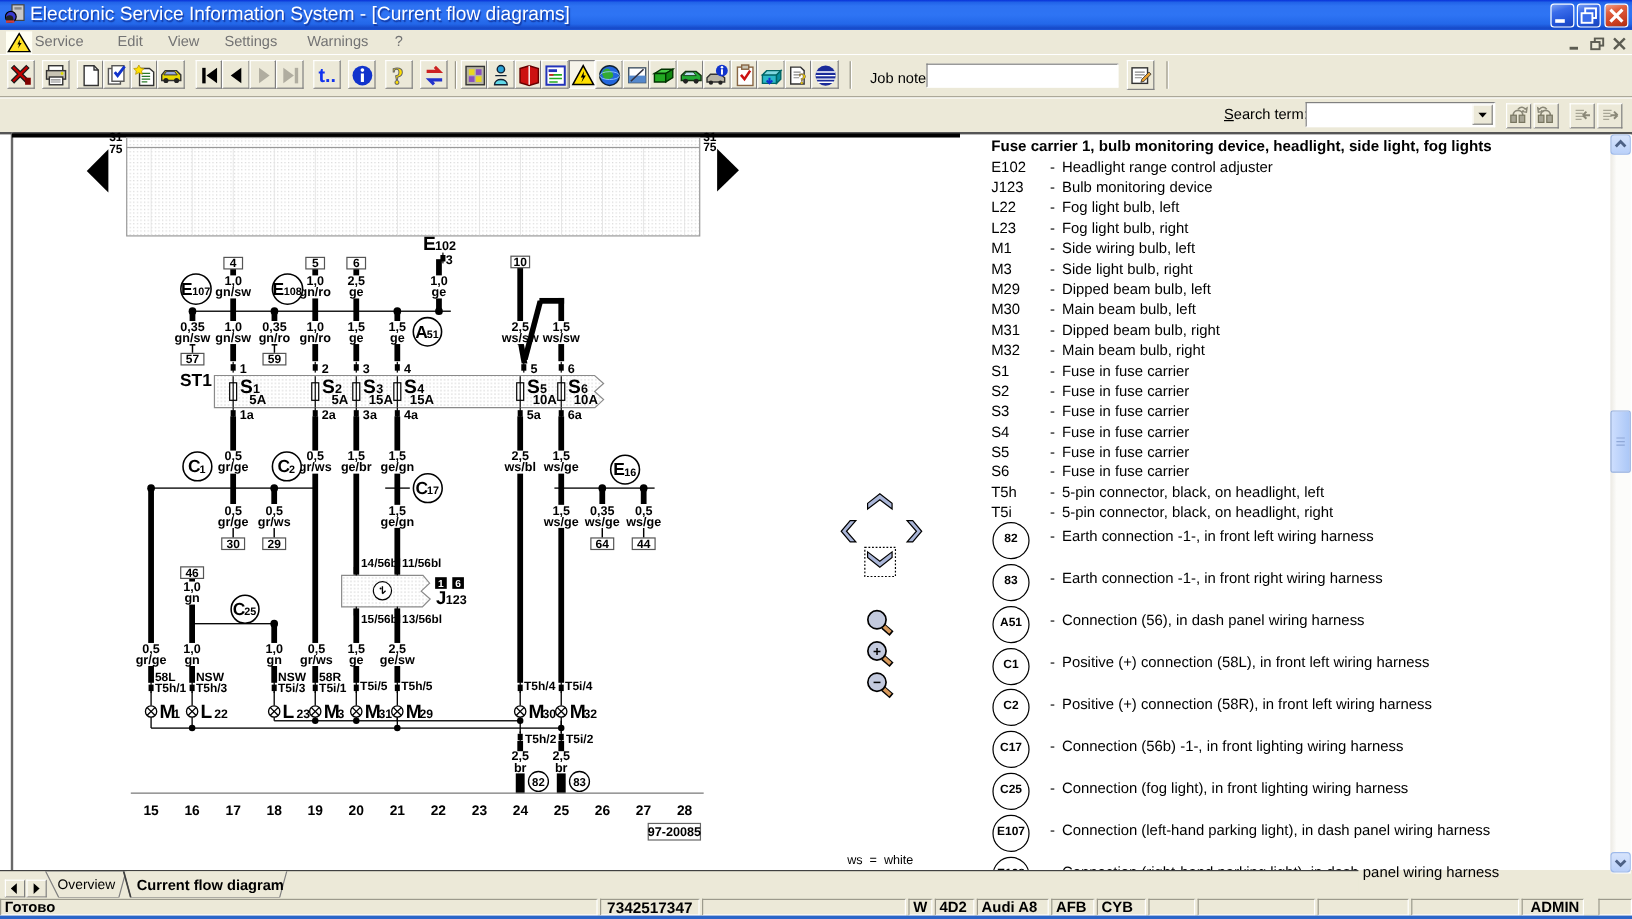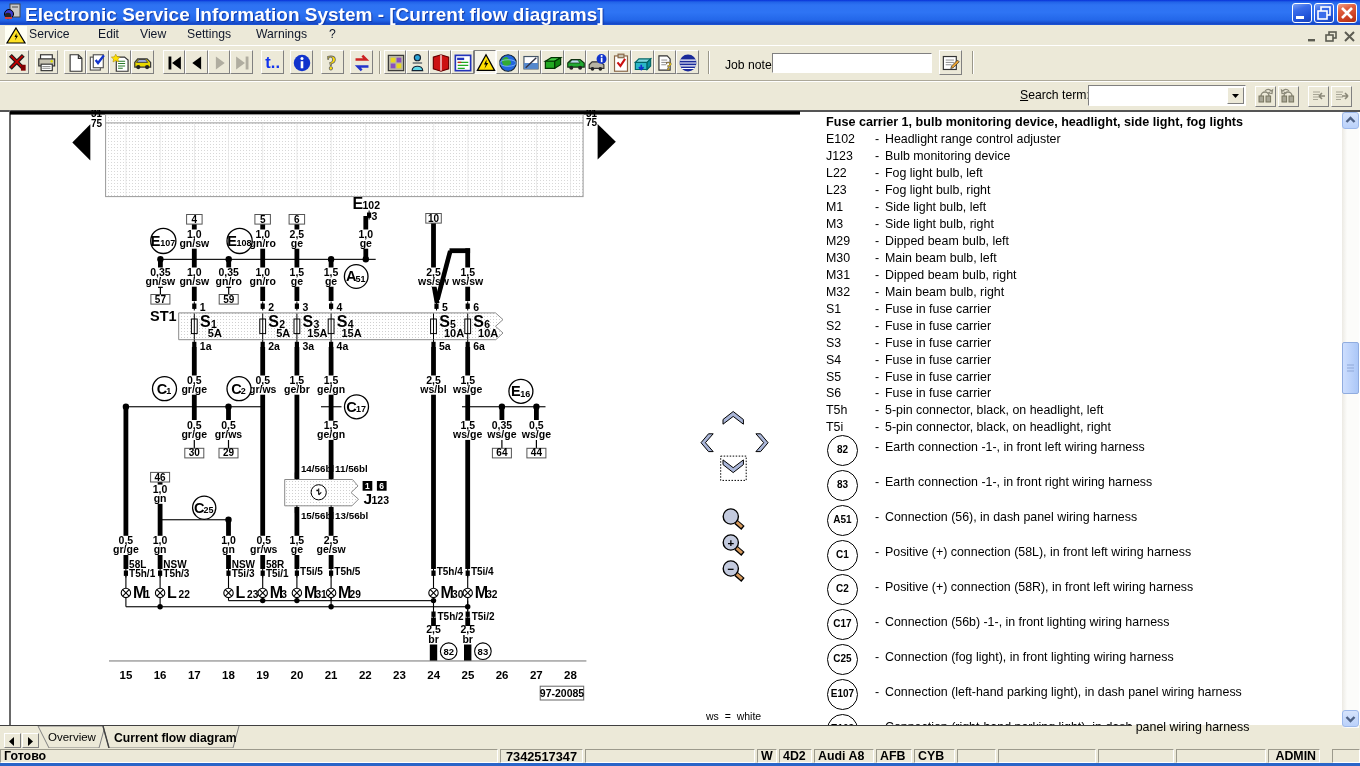--- a/index.html
+++ b/index.html
@@ -1,24 +1,24 @@
 <!DOCTYPE html>
 <html><head><meta charset="utf-8"><style>
 *{margin:0;padding:0;box-sizing:border-box}
 html,body{width:1360px;height:766px;overflow:hidden;font-family:"Liberation Sans",sans-serif;background:#ECE9D8}
 .abs{position:absolute}
 #titlebar{position:absolute;left:0;top:0;width:1360px;height:25px;
  background:linear-gradient(180deg,#0831D9 0%,#2163E8 8%,#2E72F2 20%,#2E74F4 50%,#2367E9 80%,#1649C8 94%,#1E56D6 100%);}
-#titlebar .ttext{position:absolute;left:25px;top:4px;color:#fff;font-size:19px;font-weight:bold;letter-spacing:0px;text-shadow:1px 1px 1px #1136a0}
+#titlebar .ttext{position:absolute;left:25px;top:4px;color:#fff;font-size:16px;font-weight:normal;letter-spacing:0px;text-shadow:1px 1px 1px #1136a0}
 .winbtn{position:absolute;top:3px;width:20px;height:20px;border-radius:3px;border:1px solid #fff}
 #btnmin{left:1292px;background:linear-gradient(160deg,#7DA1F2 0%,#3A6CEA 30%,#2153D8 70%,#1A43B8 100%)}
 #btnmax{left:1314px;background:linear-gradient(160deg,#7DA1F2 0%,#3A6CEA 30%,#2153D8 70%,#1A43B8 100%)}
 #btncls{left:1337px;background:linear-gradient(160deg,#F0A18A 0%,#E06040 30%,#CC4022 70%,#AC2E10 100%)}
 #menubar{position:absolute;left:0;top:25px;width:1360px;height:21px;background:#ECE9D8;border-bottom:1px solid #fff}
-.mitem{position:absolute;top:2px;font-size:12.2px;color:#0f172a}
+.mitem{position:absolute;top:2px;font-size:12.2px;color:#737373}
 #toolbar{position:absolute;left:0;top:46px;width:1360px;height:34px;background:#ECE9D8}
 .tbtn{position:absolute;top:4px;width:23px;height:25px;background:#ECE9D8;border:1px solid;border-color:#fff #808080 #808080 #fff}
 .tbtn svg{position:absolute;left:1px;top:2px}
 #inforow{position:absolute;left:0;top:80px;width:1360px;height:30px;background:#ECE9D8;border-top:1px solid #ACA899;box-shadow:0 1px 0 #fff inset}
 #pagelabel{position:absolute;left:5px;top:8px;font-size:12.2px;color:#000}
 #content{position:absolute;left:0;top:110px;width:1360px;height:615px;background:#fff;border-top:2px solid #555}
 #leftborder{position:absolute;left:9px;top:110px;width:2px;height:615px;background:#696969}
 #tabbar{position:absolute;left:0;top:725px;width:1132px;height:23px;background:#ECE9D8;border-top:1px solid #404040}
 #statusbar{position:absolute;left:0;top:748px;width:1360px;height:15px;background:#ECE9D8}
 .sfield{position:absolute;top:1px;height:14px;border:1px solid;border-color:#9c9a8c #fff #fff #9c9a8c;font-size:12.4px;font-weight:bold;padding:0 3px;white-space:nowrap;overflow:hidden;line-height:13px}
@@ -780,21 +780,21 @@
       <span class="ldesc">Fog light bulb, left</span>
     </div>
 <div class="lrow" style="top:71.0px">
       <span class="lcode">L23</span>
       <span class="ldash">-</span>
       <span class="ldesc">Fog light bulb, right</span>
     </div>
 <div class="lrow" style="top:88.0px">
       <span class="lcode">M1</span>
       <span class="ldash">-</span>
-      <span class="ldesc">Side light bulb, left</span>
+      <span class="ldesc">Side wiring bulb, left</span>
     </div>
 <div class="lrow" style="top:104.9px">
       <span class="lcode">M3</span>
       <span class="ldash">-</span>
       <span class="ldesc">Side light bulb, right</span>
     </div>
 <div class="lrow" style="top:121.9px">
       <span class="lcode">M29</span>
       <span class="ldash">-</span>
       <span class="ldesc">Dipped beam bulb, left</span>

